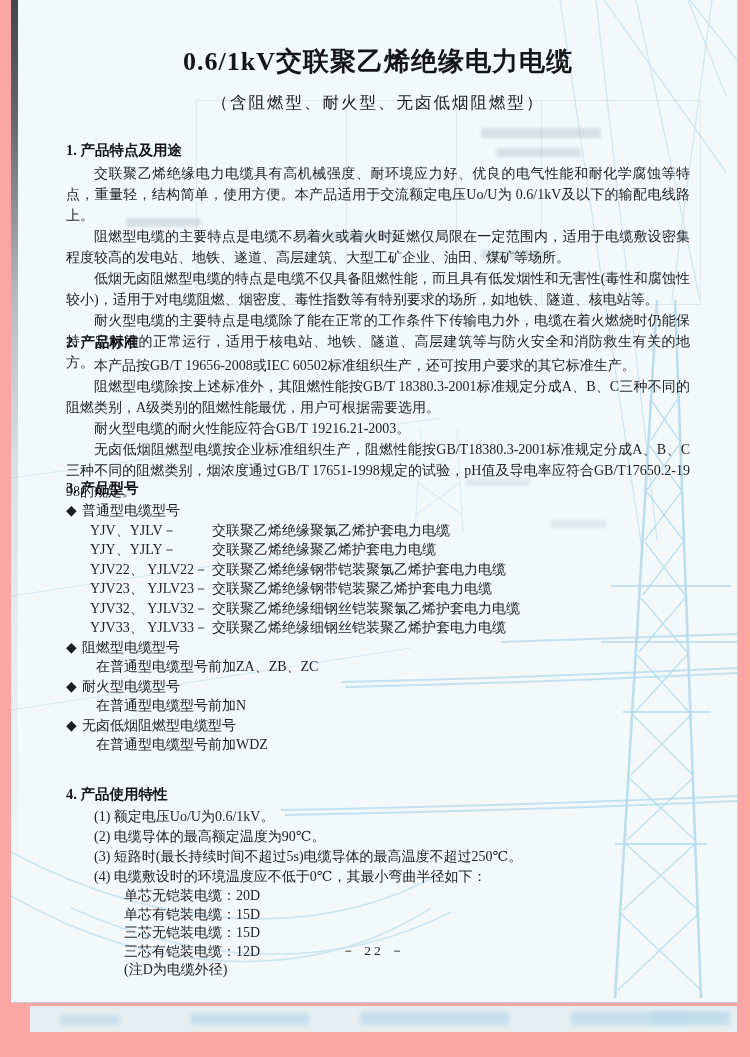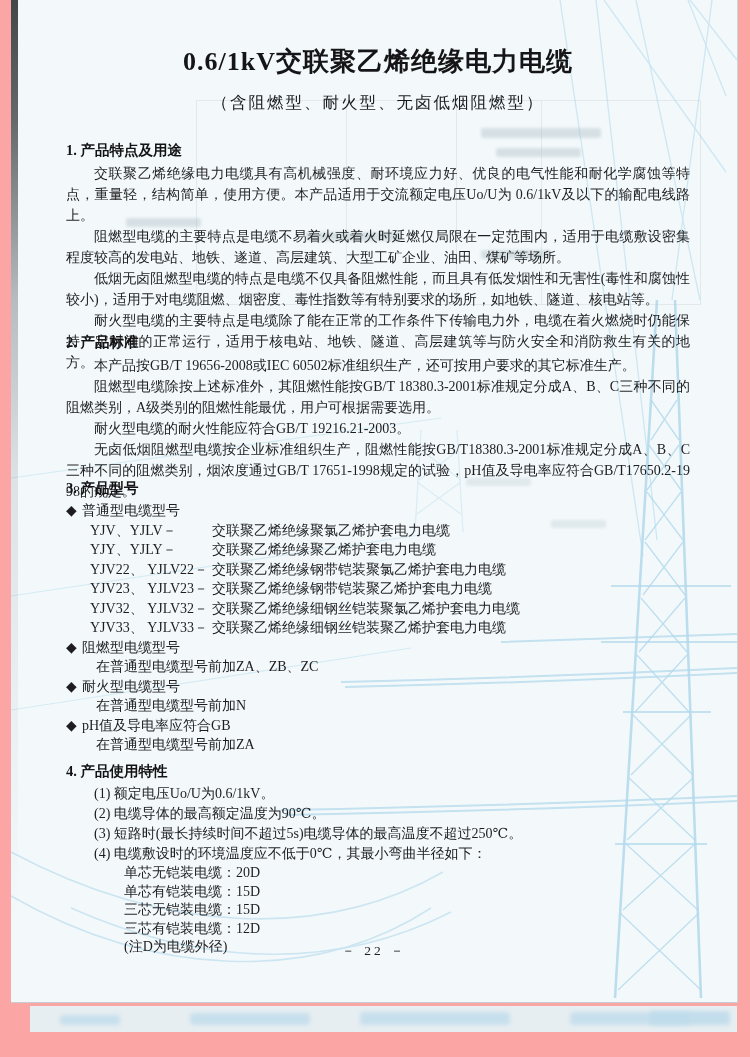--- a/index.html
+++ b/index.html
@@ -28,21 +28,21 @@
   .gb5{left:470px;top:250px;width:70px;height:9px;}
   .gb6{left:455px;top:478px;width:65px;height:8px;opacity:.3;}
   .gb7{left:540px;top:520px;width:55px;height:8px;opacity:.3;}
   
   .content{position:absolute;left:55px;top:0;width:624px;}
   .doc-title{position:absolute;left:0;top:44px;width:624px;margin:0;text-align:center;
      font-size:26px;font-weight:bold;letter-spacing:1px;color:#151517;}
   .doc-subtitle{position:absolute;left:0;top:92px;width:624px;text-align:center;
      font-size:16.5px;letter-spacing:2px;color:#1a1a1c;}
   .sec{position:absolute;left:0;width:624px;}
-  .sec-1{top:140px;} .sec-2{top:332px;} .sec-3{top:478px;} .sec-4{top:761px;}
+  .sec-1{top:140px;} .sec-2{top:332px;} .sec-3{top:478px;} .sec-4{top:784px;}
   .sec-h{font-size:14.5px;font-weight:bold;line-height:20px;margin:0 0 3px 0;color:#131315;}
   .para{margin:0;font-size:14px;line-height:21px;text-indent:2em;text-align:justify;word-break:break-all;}
   .model-block{font-size:14px;}
   .bullet-line{display:flex;line-height:19.5px;}
   .bullet{width:16px;flex:none;}
   .model-row{display:flex;line-height:19.5px;padding-left:24px;}
   .model-code{width:122px;flex:none;}
   .model-desc{flex:1;}
   .group-note{line-height:19.5px;padding-left:30px;}
   .use-item{line-height:20px;padding-left:28px;font-size:14px;}
@@ -195,23 +195,23 @@
           <span>阻燃型电缆型号</span>
         </div>
         <div class="group-note">在普通型电缆型号前加ZA、ZB、ZC</div>
         <div class="bullet-line">
           <span class="bullet">◆</span>
           <span>耐火型电缆型号</span>
         </div>
         <div class="group-note">在普通型电缆型号前加N</div>
         <div class="bullet-line">
           <span class="bullet">◆</span>
-          <span>pH值及导电率应符合GB</span>
-        </div>
-        <div class="group-note">在普通型电缆型号前加ZA</div>
+          <span>无卤低烟阻燃型电缆型号</span>
+        </div>
+        <div class="group-note">在普通型电缆型号前加WDZ</div>
       </div>
 
       <div class="sec sec-4">
         <h2 class="sec-h">4. 产品使用特性</h2>
         <div class="use-item">(1) 额定电压Uo/U为0.6/1kV。</div>
         <div class="use-item">(2) 电缆导体的最高额定温度为90℃。</div>
         <div class="use-item">(3) 短路时(最长持续时间不超过5s)电缆导体的最高温度不超过250℃。</div>
         <div class="use-item">(4) 电缆敷设时的环境温度应不低于0℃，其最小弯曲半径如下：</div>
         <div class="use-sub">单芯无铠装电缆：20D</div>
         <div class="use-sub">单芯有铠装电缆：15D</div>

